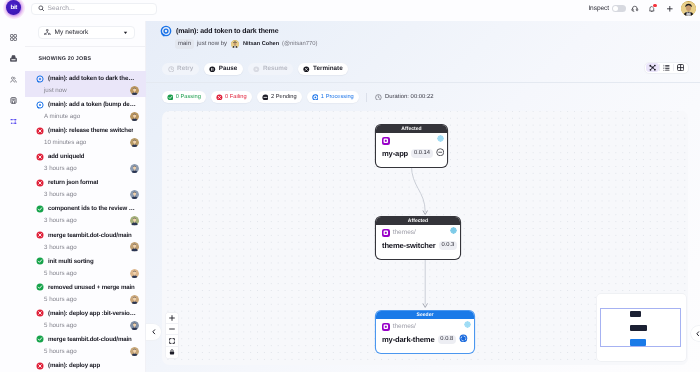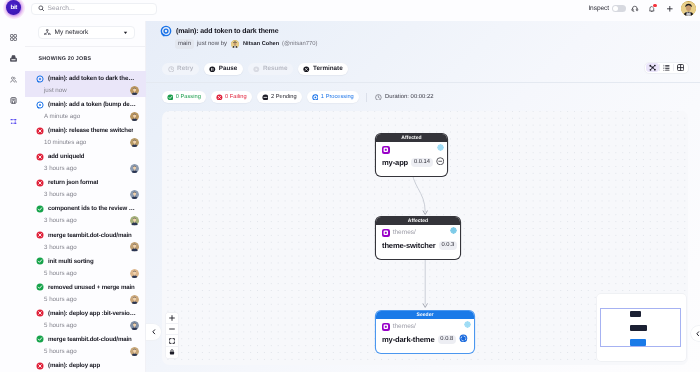--- a/index.html
+++ b/index.html
@@ -572,21 +572,21 @@
       </div>
 
     <div class="canvas">
       <svg class="edges" width="526" height="254" style="position:absolute;left:0;top:0">
         <path d="M249.4 54 C249.4 76 263.2 80 263.2 101" fill="none" stroke="#c5c9d2" stroke-width=".9"></path>
         <path d="M260.9 99.5 L263.2 103.5 L265.5 99.5" fill="none" stroke="#9ea2ad" stroke-width=".9" stroke-linejoin="round"></path>
         <path d="M263.2 147.5 L263.2 193.5" fill="none" stroke="#c5c9d2" stroke-width=".9"></path>
         <path d="M260.9 192.4 L263.2 196.4 L265.5 192.4" fill="none" stroke="#9ea2ad" stroke-width=".9" stroke-linejoin="round"></path>
       </svg>
       <div id="nodes">
-          <div class="node" style="left: 214px; top: 23px; width: 71px; box-shadow: rgb(52, 52, 58) 0px 0px 0px 1.1px;">
+          <div class="node" style="left: 214px; top: 14px; width: 71px; box-shadow: rgb(52, 52, 58) 0px 0px 0px 1.1px;">
             <div class="nh" style="background:#34343a">
               <span>Affected</span>
             </div>
    <div class="nb">
      <div class="row1">
        <span class="cubeicon">
           <svg width="5.6" height="5.6" viewBox="0 0 16 16">
                     <rect x="1.6" y="1.6" width="12.8" height="12.8" rx="3.2" fill="#fff"></rect>
                     <rect x="5.2" y="5.2" width="5.6" height="5.6" rx="1.6" fill="#9800c8"></rect>
                   </svg>

